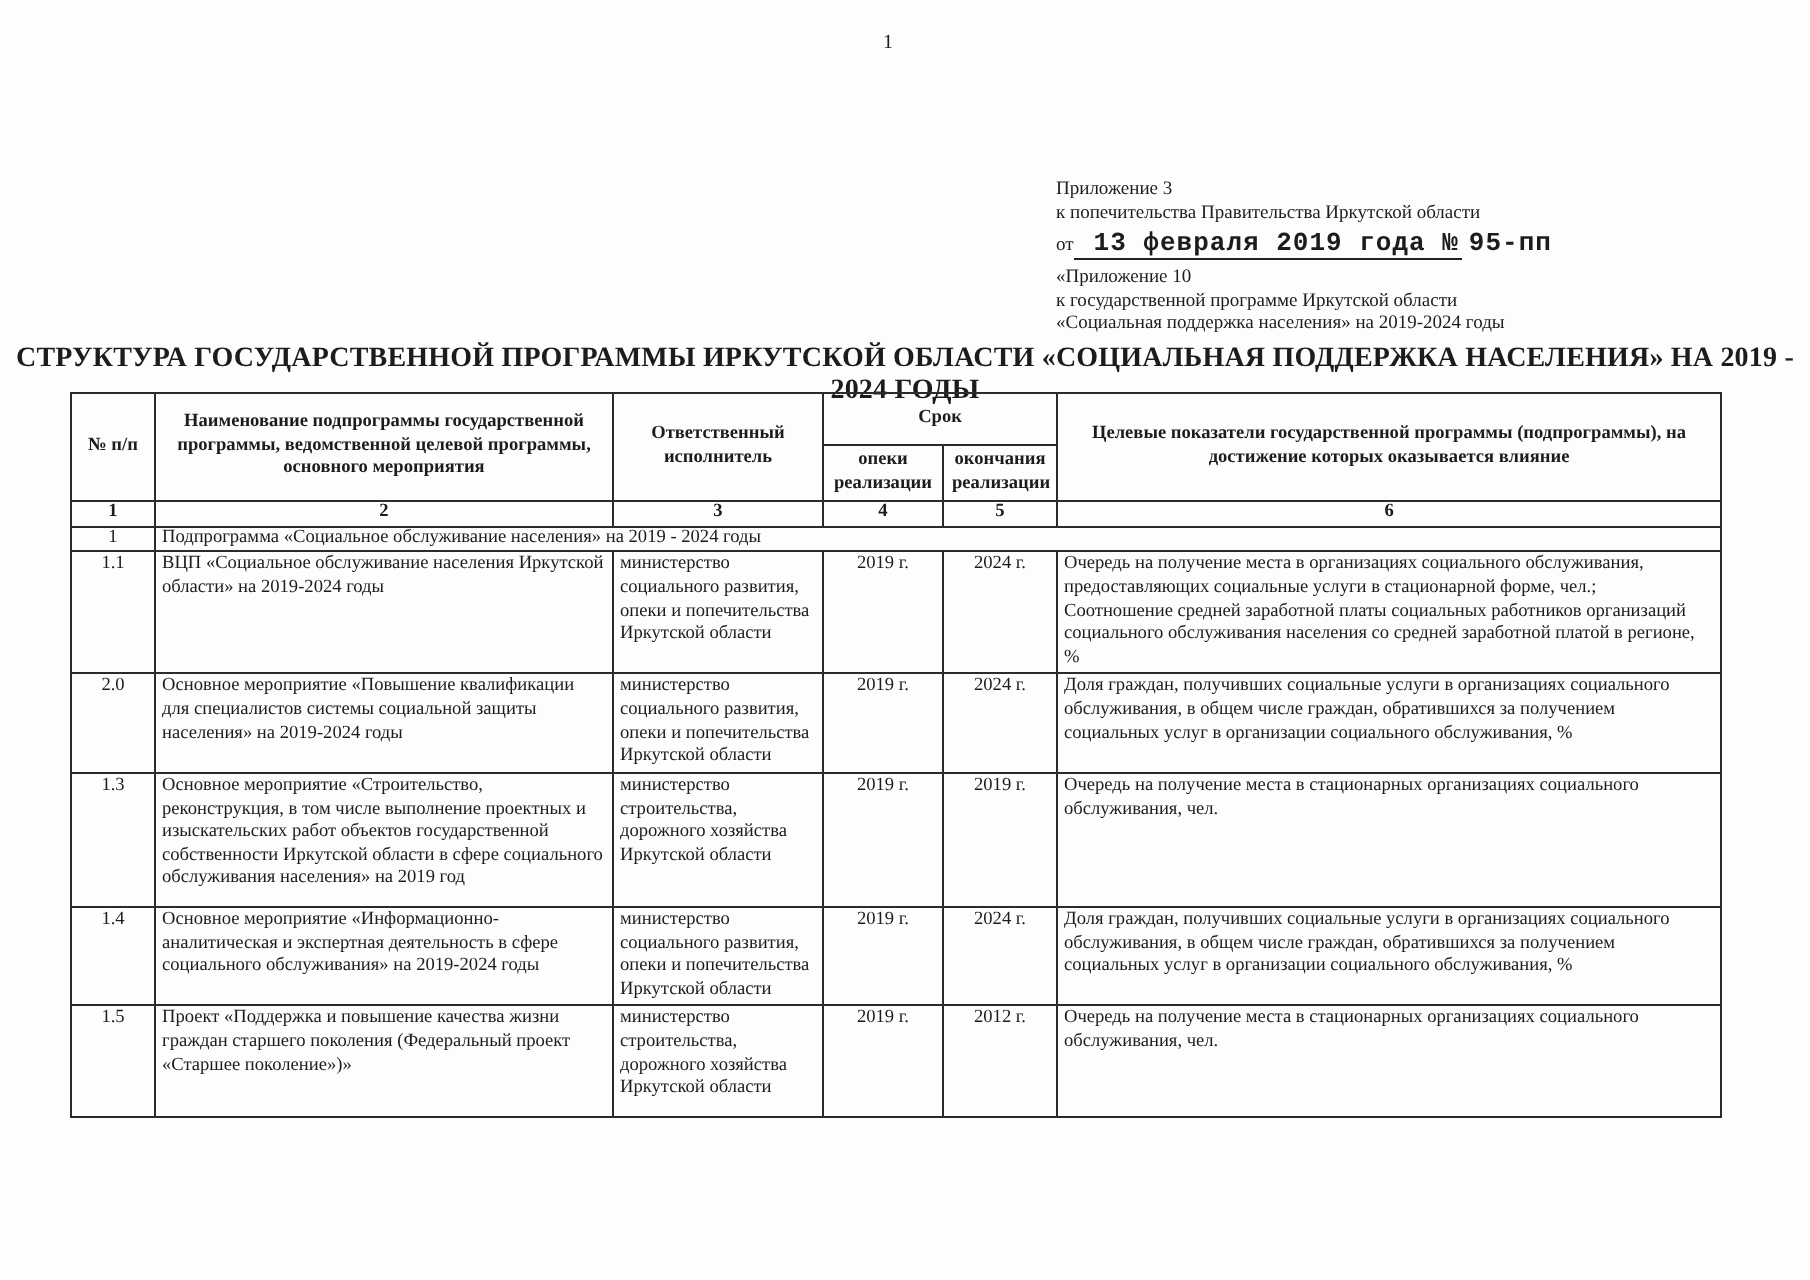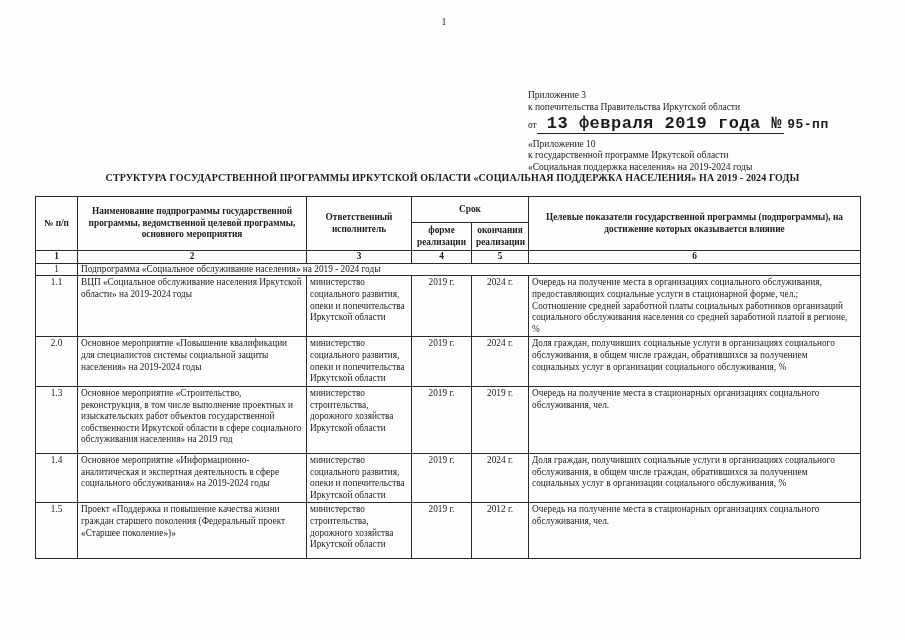--- a/index.html
+++ b/index.html
@@ -19,32 +19,32 @@
   }
   .header-note {
     position: absolute; left: 528px; top: 90px; width: 372px;
     font-size: 9.5px; line-height: 1.22;
   }
   .header-note .line { white-space: nowrap; }
   .date-line { margin: 1px 0 4px 0; white-space: nowrap; }
   .date-prefix { font-size: 9.5px; text-align: center; }
   .date-value {
     font-family: "Liberation Mono", monospace;
-    font-size: 17px; font-weight: bold; letter-spacing: 0.5px;
+    font-size: 13px; font-weight: bold; letter-spacing: 0.5px;
     border-bottom: 1px solid #222;
     padding: 0 2px 0 10px;
   }
   .date-suffix {
     font-family: "Liberation Mono", monospace;
     font-size: 13px; font-weight: bold; letter-spacing: 0.5px;
     padding-left: 3px;
   }
   .doc-title {
     position: absolute; top: 172px; left: 0; width: 905px;
-    text-align: center; font-weight: bold; font-size: 10px;
+    text-align: center; font-weight: bold; font-size: 14px;
     letter-spacing: 0.1px;
   }
   table.program-table {
     position: absolute; left: 35px; top: 196px;
     width: 825px;
     border-collapse: collapse; table-layout: fixed;
     font-size: 9.3px; line-height: 1.25;
   }
   .program-table td, .program-table th {
     border: 1px solid #2b2b2b;
@@ -105,21 +105,21 @@
     </colgroup>
     <tbody>
       <tr class="row-header-top">
         <th rowspan="2">№ п/п</th>
         <th rowspan="2">Наименование подпрограммы государственной программы, ведомственной целевой программы, основного мероприятия</th>
         <th rowspan="2">Ответственный исполнитель</th>
         <th colspan="2">Срок</th>
         <th rowspan="2">Целевые показатели государственной программы (подпрограммы), на достижение которых оказывается влияние</th>
       </tr>
       <tr class="row-header-sub">
-        <th>форме реализации</th>
+        <th>опеки реализации</th>
         <th>окончания реализации</th>
       </tr>
       <tr class="row-colnums">
         <td>1</td>
         <td>2</td>
         <td>3</td>
         <td>4</td>
         <td>5</td>
         <td>6</td>
       </tr>

